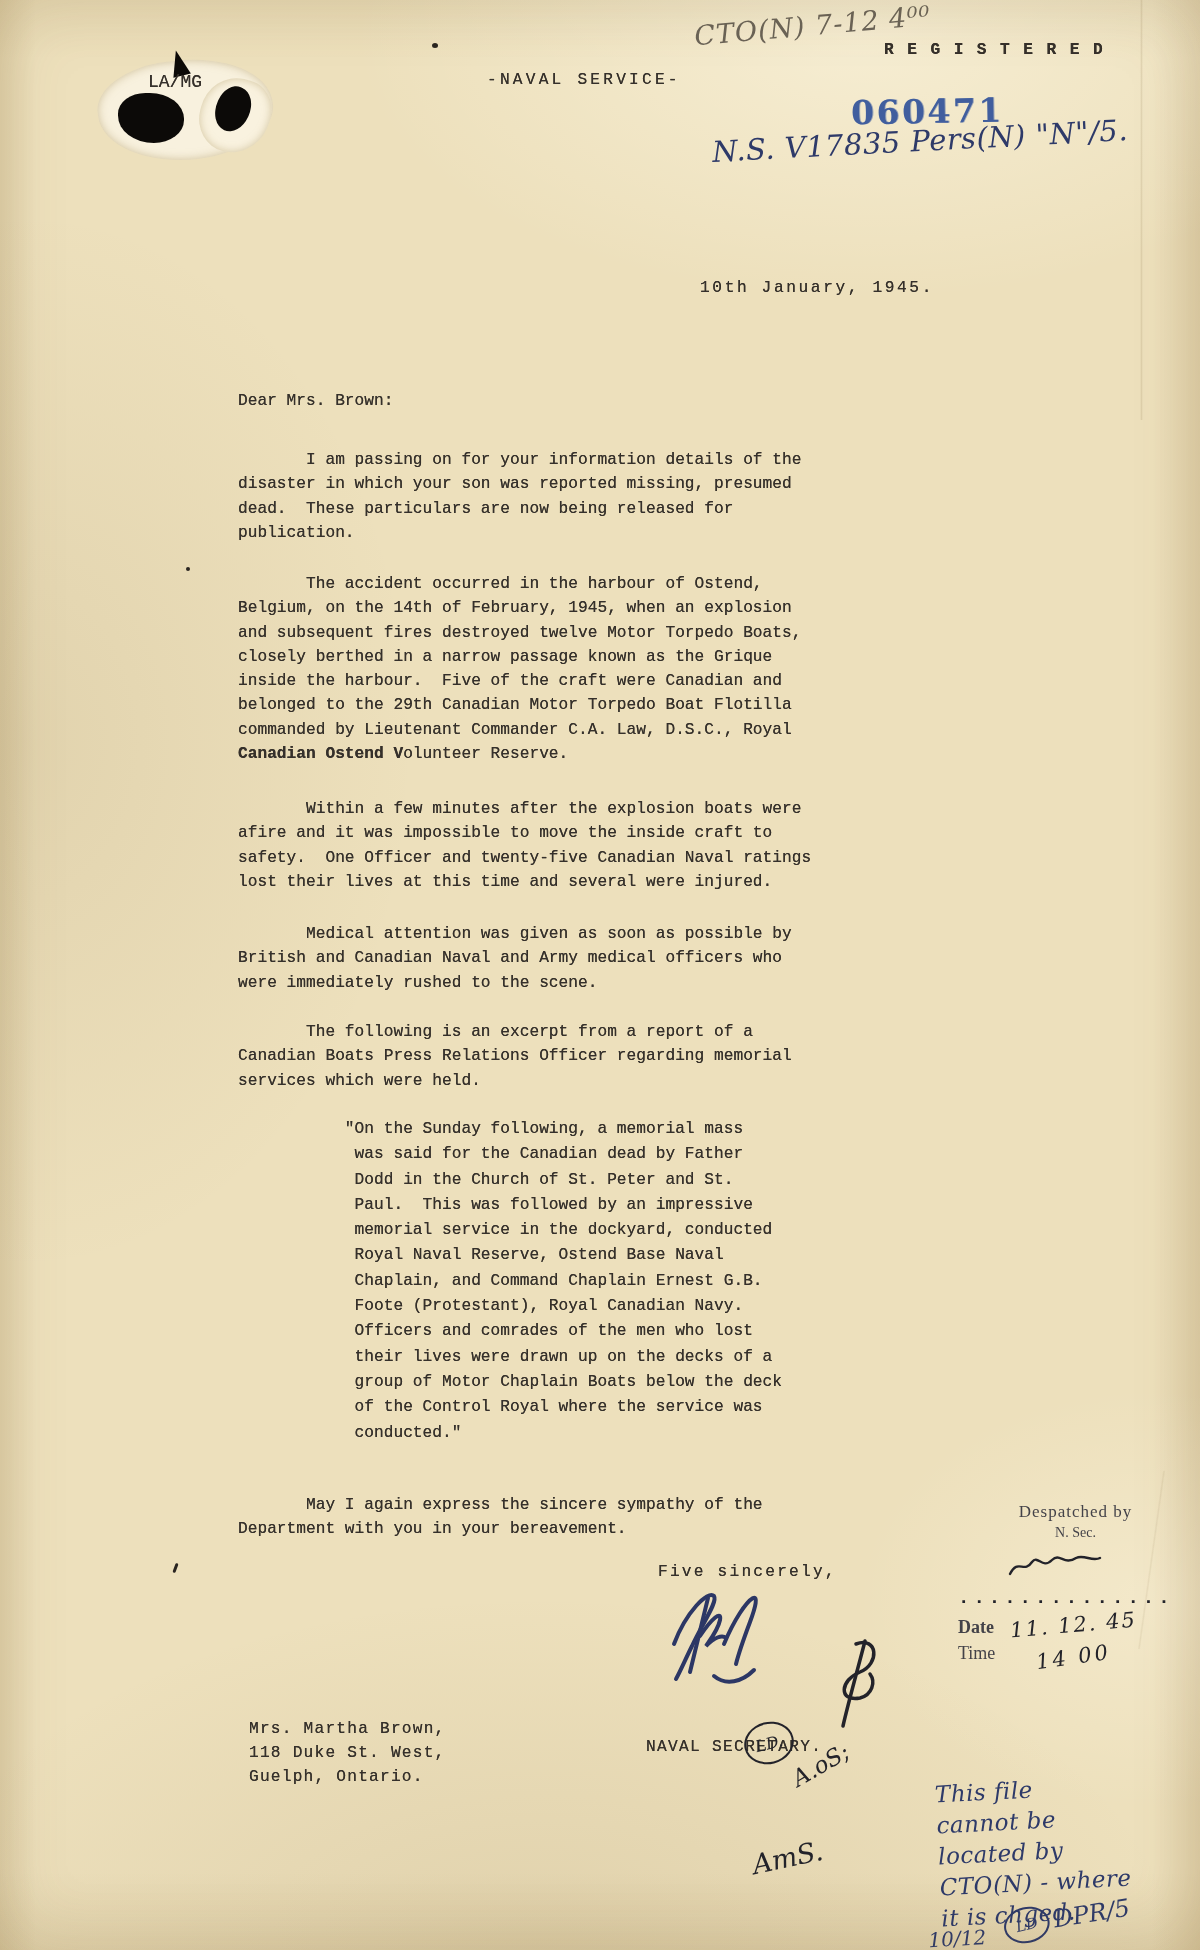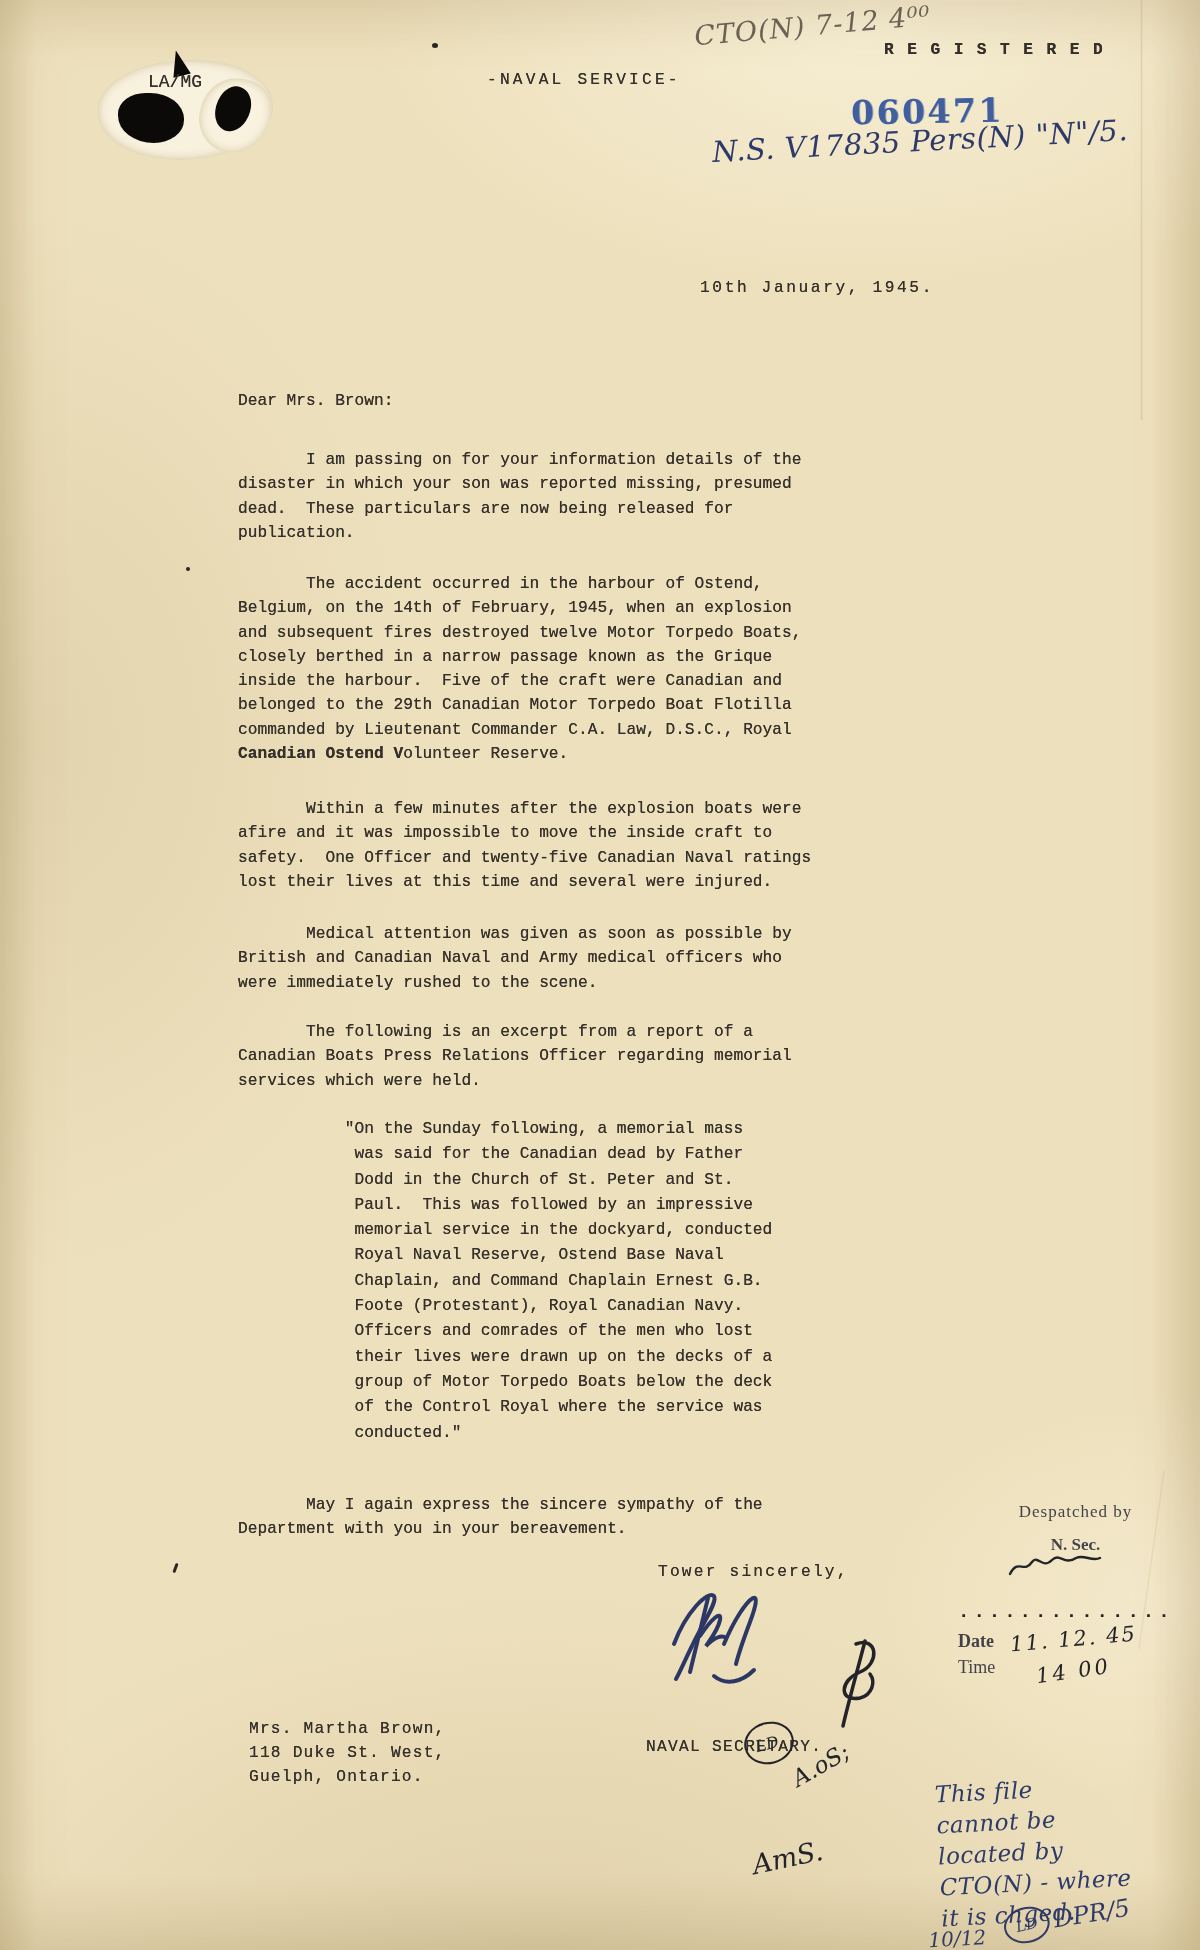--- a/index.html
+++ b/index.html
@@ -108,31 +108,31 @@
       <div class="tline">           "On the Sunday following, a memorial mass</div>
       <div class="tline">            was said for the Canadian dead by Father</div>
       <div class="tline">            Dodd in the Church of St. Peter and St.</div>
       <div class="tline">            Paul.  This was followed by an impressive</div>
       <div class="tline">            memorial service in the dockyard, conducted</div>
       <div class="tline">            Royal Naval Reserve, Ostend Base Naval</div>
       <div class="tline">            Chaplain, and Command Chaplain Ernest G.B.</div>
       <div class="tline">            Foote (Protestant), Royal Canadian Navy.</div>
       <div class="tline">            Officers and comrades of the men who lost</div>
       <div class="tline">            their lives were drawn up on the decks of a</div>
-      <div class="tline">            group of Motor Torpedo Boats below the deck</div>
+      <div class="tline">            group of Motor Chaplain Boats below the deck</div>
       <div class="tline">            of the Control Royal where the service was</div>
       <div class="tline">            conducted."</div>
     </div>
 
   <div class="abs typed" style="left:238px;top:1493px;">
       <div class="tline">       May I again express the sincere sympathy of the</div>
       <div class="tline">Department with you in your bereavement.</div>
     </div>
 
-  <div class="abs typed" style="left:658px;top:1560px;letter-spacing:2.2px;">Tower sincerely,</div>
+  <div class="abs typed" style="left:658px;top:1560px;letter-spacing:2.2px;">Five sincerely,</div>
 
   <svg class="abs" style="left:652px;top:1582px;" width="145" height="108" viewBox="0 0 145 108">
     <g fill="none" stroke="#2c3765" stroke-width="4" stroke-linecap="round">
       <path d="M22,62 C34,30 56,8 62,14 C66,20 50,42 40,64 C34,76 28,90 24,97"></path>
       <path d="M56,16 L38,90"></path>
       <path d="M48,54 C60,36 70,28 68,38 C66,48 58,58 54,64 C62,56 70,52 74,56"></path>
       <path d="M72,62 C82,38 94,20 101,16 C106,14 104,24 98,40 C92,56 86,74 84,82"></path>
       <path d="M62,94 C74,104 90,100 102,88"></path>
     </g>
   </svg>
@@ -147,21 +147,21 @@
   </svg>
 
   <div class="abs circ" style="left:744px;top:1722px;width:46px;height:38px;transform:rotate(-14deg);">
     <span class="serifhand inkblack" style="font-size:16px;">LD.</span>
   </div>
   <div class="abs serifhand inkblack" style="left:790px;top:1752px;font-size:23px;transform:rotate(-30deg);">A.oS;</div>
   <div class="abs serifhand inkblack" style="left:752px;top:1842px;font-size:27px;transform:rotate(-12deg);">AmS.</div>
 
   <div class="abs" style="left:958px;top:1502px;width:235px;">
     <div class="stamp-text" style="font-size:17px;text-align:center;letter-spacing:1px;">Despatched by</div>
-    <div class="stamp-text" style="font-size:17px;text-align:center;font-weight:700;margin-top:13px;">N. Sec.</div>
+    <div class="stamp-text" style="font-size:14px;text-align:center;font-weight:400;margin-top:3px;">N. Sec.</div>
     <svg style="position:absolute;left:48px;top:48px;" width="100" height="32" viewBox="0 0 100 32">
       <path d="M4,24 C12,8 18,24 26,12 C32,4 36,20 46,10 C54,2 58,16 70,8 C78,4 86,12 94,8" fill="none" stroke="#23232a" stroke-width="2.4" stroke-linecap="round"></path>
     </svg>
     <div style="margin-top:46px;font-size:19px;font-weight:700;letter-spacing:4px;color:#23232a;">..............</div>
     <div style="margin-top:8px;height:24px;position:relative;">
       <span class="stamp-text" style="font-size:18px;font-weight:700;">Date</span>
       <span class="serifhand inkblack" style="position:absolute;left:52px;top:-4px;font-size:21px;transform:rotate(-5deg);letter-spacing:2px;">11. 12. 45</span>
     </div>
     <div style="margin-top:2px;height:26px;position:relative;">
       <span class="stamp-text" style="font-size:18px;font-weight:400;">Time</span>

